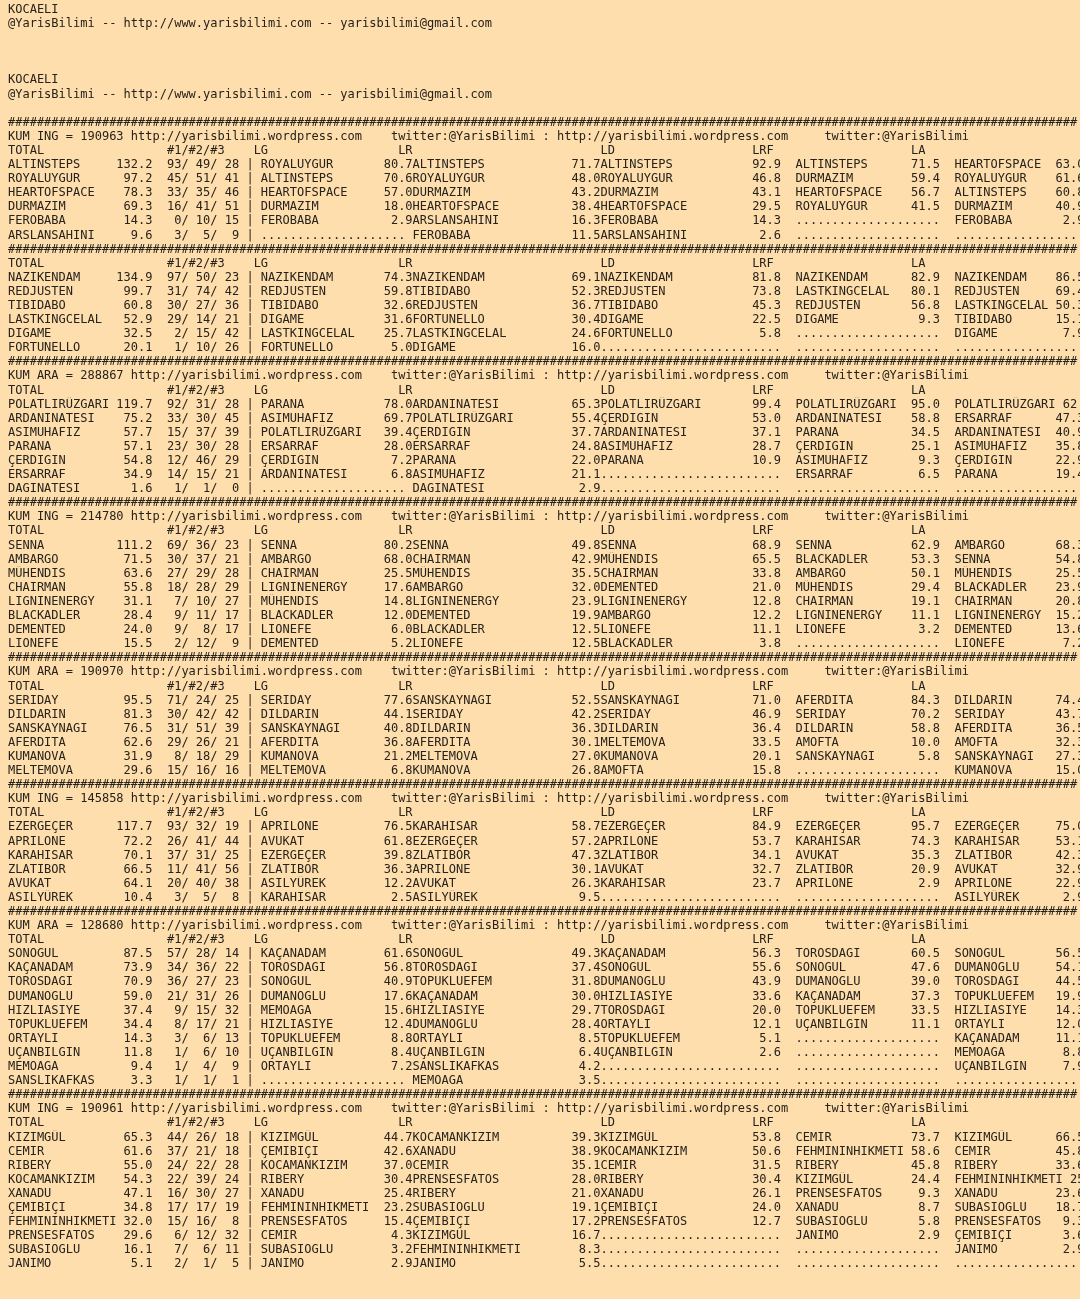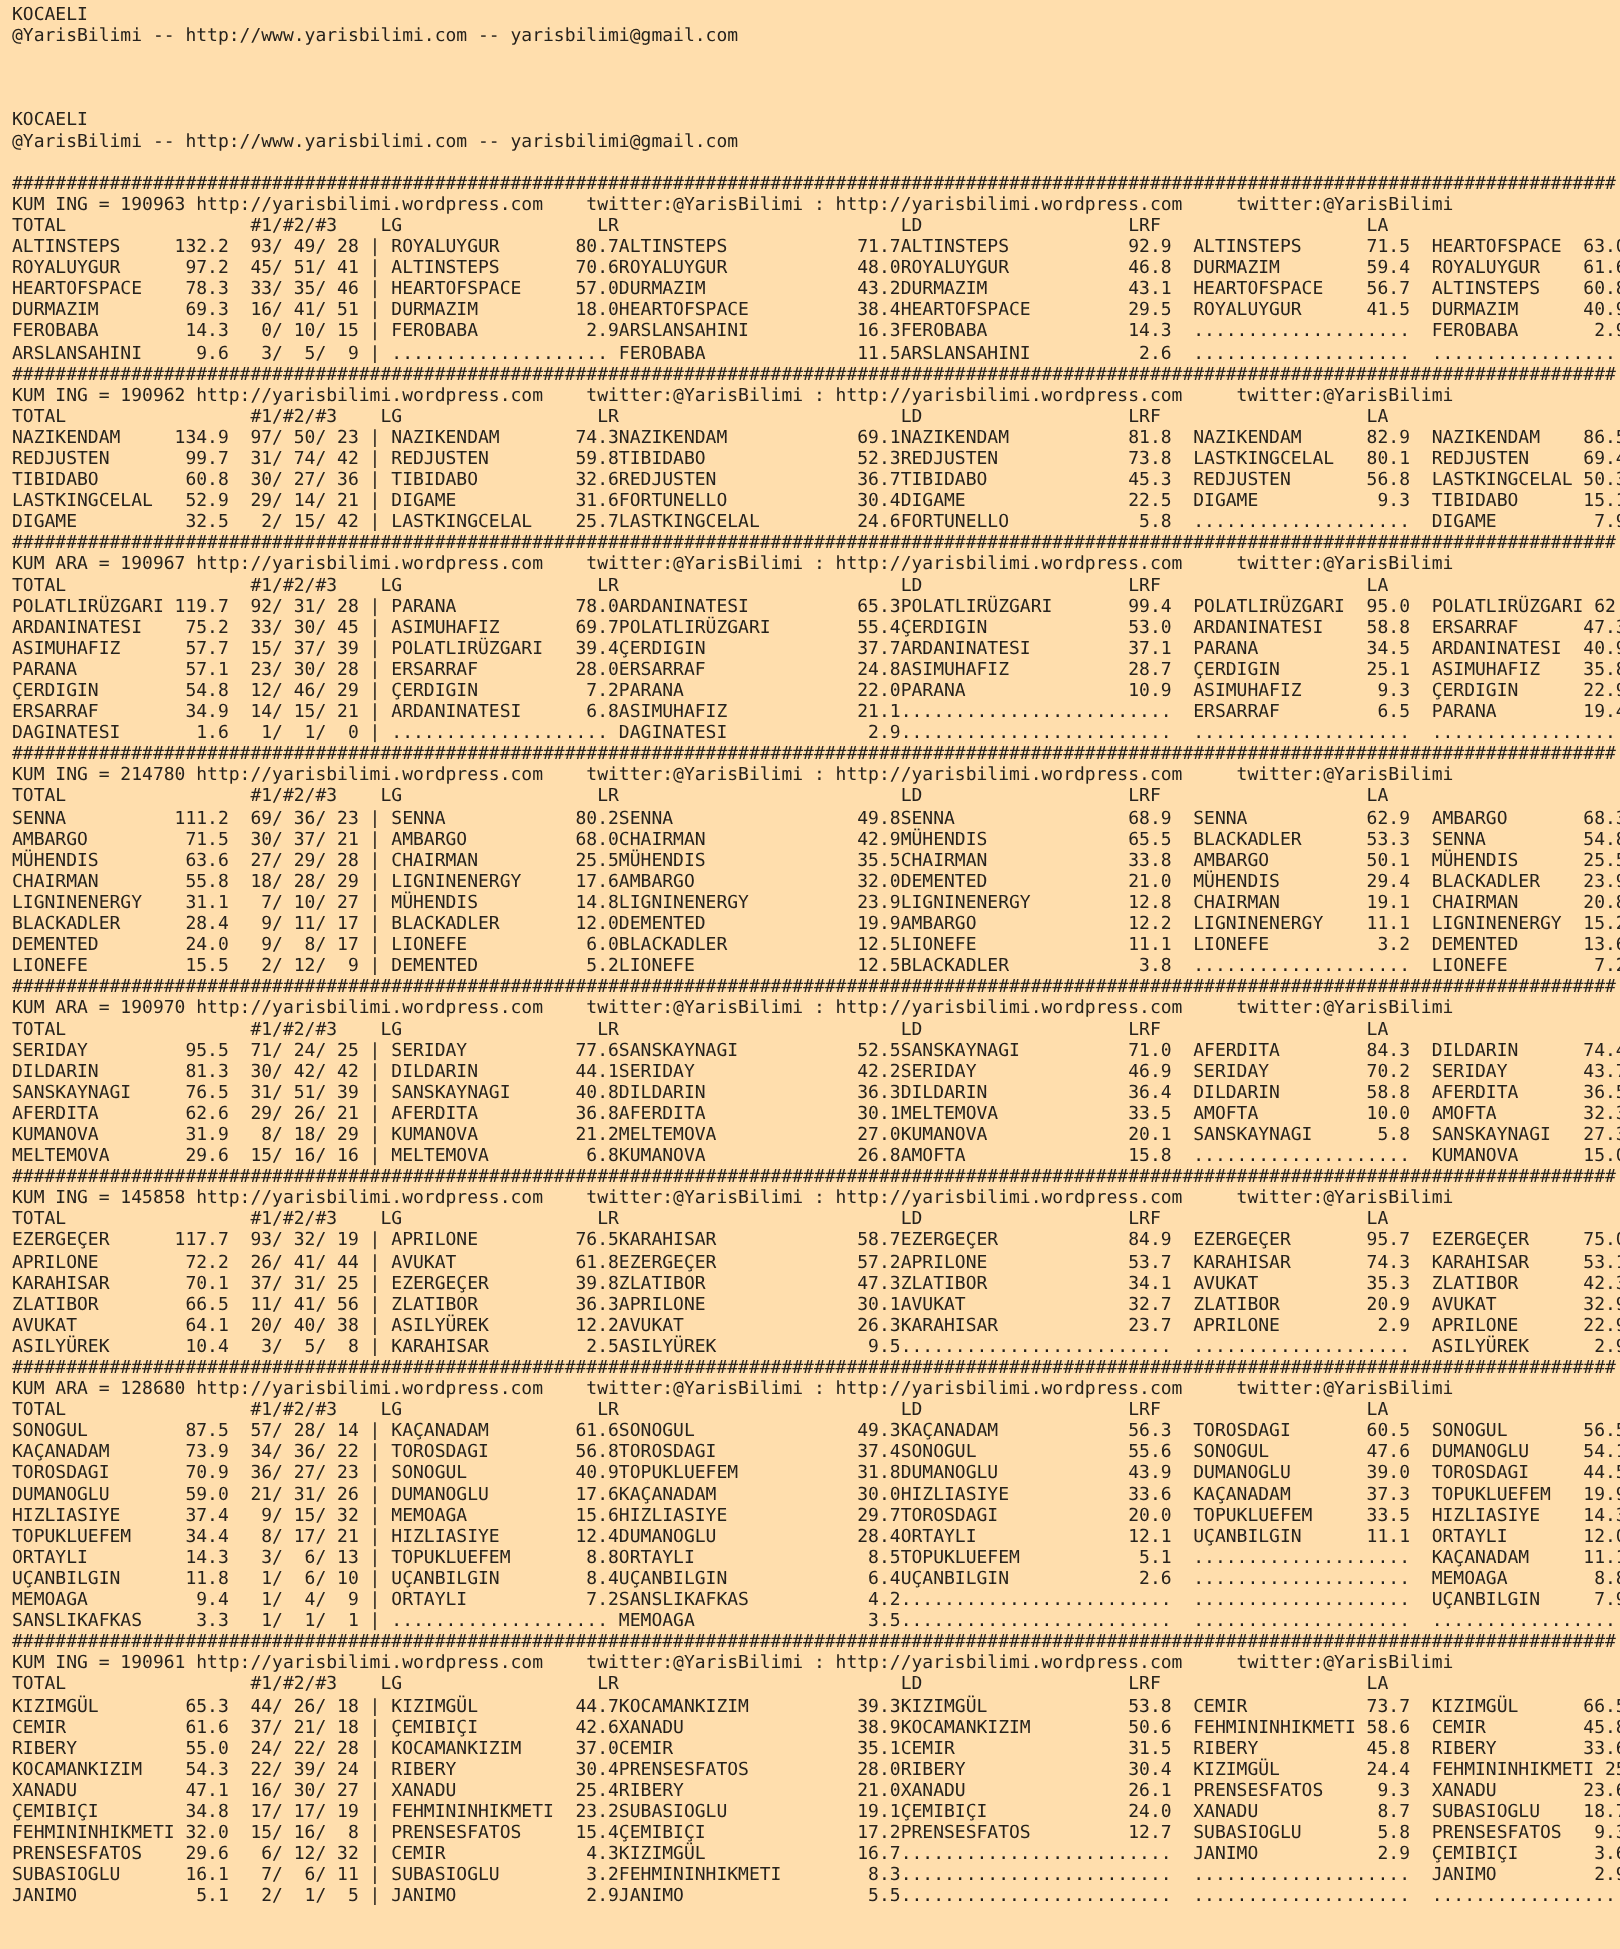--- a/index.html
+++ b/index.html
@@ -27,29 +27,29 @@
       <div class="line">####################################################################################################################################################</div>
       <div class="line">KUM ING = 190963 http://yarisbilimi.wordpress.com    twitter:@YarisBilimi : http://yarisbilimi.wordpress.com     twitter:@YarisBilimi</div>
       <div class="line">TOTAL                 #1/#2/#3    LG                  LR                          LD                   LRF                   LA</div>
       <div class="line">ALTINSTEPS     132.2  93/ 49/ 28 | ROYALUYGUR       80.7ALTINSTEPS            71.7ALTINSTEPS           92.9  ALTINSTEPS      71.5  HEARTOFSPACE  63.0</div>
       <div class="line">ROYALUYGUR      97.2  45/ 51/ 41 | ALTINSTEPS       70.6ROYALUYGUR            48.0ROYALUYGUR           46.8  DURMAZIM        59.4  ROYALUYGUR    61.6</div>
       <div class="line">HEARTOFSPACE    78.3  33/ 35/ 46 | HEARTOFSPACE     57.0DURMAZIM              43.2DURMAZIM             43.1  HEARTOFSPACE    56.7  ALTINSTEPS    60.8</div>
       <div class="line">DURMAZIM        69.3  16/ 41/ 51 | DURMAZIM         18.0HEARTOFSPACE          38.4HEARTOFSPACE         29.5  ROYALUYGUR      41.5  DURMAZIM      40.9</div>
       <div class="line">FEROBABA        14.3   0/ 10/ 15 | FEROBABA          2.9ARSLANSAHINI          16.3FEROBABA             14.3  ....................  FEROBABA       2.9</div>
       <div class="line">ARSLANSAHINI     9.6   3/  5/  9 | .................... FEROBABA              11.5ARSLANSAHINI          2.6  ....................  .................</div>
       <div class="line">####################################################################################################################################################</div>
-      <div class="line">KUM ING = 190962 http://yarisbilimi.wordpress.com    twitter:@YarisBilimi : http://yarisbilimi.wordpress.com     twitter:@YarisBilimi</div>
       <div class="line">TOTAL                 #1/#2/#3    LG                  LR                          LD                   LRF                   LA</div>
       <div class="line">NAZIKENDAM     134.9  97/ 50/ 23 | NAZIKENDAM       74.3NAZIKENDAM            69.1NAZIKENDAM           81.8  NAZIKENDAM      82.9  NAZIKENDAM    86.5</div>
       <div class="line">REDJUSTEN       99.7  31/ 74/ 42 | REDJUSTEN        59.8TIBIDABO              52.3REDJUSTEN            73.8  LASTKINGCELAL   80.1  REDJUSTEN     69.4</div>
       <div class="line">TIBIDABO        60.8  30/ 27/ 36 | TIBIDABO         32.6REDJUSTEN             36.7TIBIDABO             45.3  REDJUSTEN       56.8  LASTKINGCELAL 50.3</div>
       <div class="line">LASTKINGCELAL   52.9  29/ 14/ 21 | DIGAME           31.6FORTUNELLO            30.4DIGAME               22.5  DIGAME           9.3  TIBIDABO      15.1</div>
       <div class="line">DIGAME          32.5   2/ 15/ 42 | LASTKINGCELAL    25.7LASTKINGCELAL         24.6FORTUNELLO            5.8  ....................  DIGAME         7.9</div>
+      <div class="line">FORTUNELLO      20.1   1/ 10/ 26 | FORTUNELLO        5.0DIGAME                16.0.........................  ....................  .................</div>
       <div class="line">####################################################################################################################################################</div>
-      <div class="line">KUM ARA = 190967 http://yarisbilimi.wordpress.com    twitter:@YarisBilimi : http://yarisbilimi.wordpress.com     twitter:@YarisBilimi</div>
+      <div class="line">KUM ARA = 288867 http://yarisbilimi.wordpress.com    twitter:@YarisBilimi : http://yarisbilimi.wordpress.com     twitter:@YarisBilimi</div>
       <div class="line">TOTAL                 #1/#2/#3    LG                  LR                          LD                   LRF                   LA</div>
       <div class="line">POLATLIRÜZGARI 119.7  92/ 31/ 28 | PARANA           78.0ARDANINATESI          65.3POLATLIRÜZGARI       99.4  POLATLIRÜZGARI  95.0  POLATLIRÜZGARI 62.9</div>
       <div class="line">ARDANINATESI    75.2  33/ 30/ 45 | ASIMUHAFIZ       69.7POLATLIRÜZGARI        55.4ÇERDIGIN             53.0  ARDANINATESI    58.8  ERSARRAF      47.3</div>
       <div class="line">ASIMUHAFIZ      57.7  15/ 37/ 39 | POLATLIRÜZGARI   39.4ÇERDIGIN              37.7ARDANINATESI         37.1  PARANA          34.5  ARDANINATESI  40.9</div>
       <div class="line">PARANA          57.1  23/ 30/ 28 | ERSARRAF         28.0ERSARRAF              24.8ASIMUHAFIZ           28.7  ÇERDIGIN        25.1  ASIMUHAFIZ    35.8</div>
       <div class="line">ÇERDIGIN        54.8  12/ 46/ 29 | ÇERDIGIN          7.2PARANA                22.0PARANA               10.9  ASIMUHAFIZ       9.3  ÇERDIGIN      22.9</div>
       <div class="line">ERSARRAF        34.9  14/ 15/ 21 | ARDANINATESI      6.8ASIMUHAFIZ            21.1.........................  ERSARRAF         6.5  PARANA        19.4</div>
       <div class="line">DAGINATESI       1.6   1/  1/  0 | .................... DAGINATESI             2.9.........................  ....................  .................</div>
       <div class="line">####################################################################################################################################################</div>
       <div class="line">KUM ING = 214780 http://yarisbilimi.wordpress.com    twitter:@YarisBilimi : http://yarisbilimi.wordpress.com     twitter:@YarisBilimi</div>

